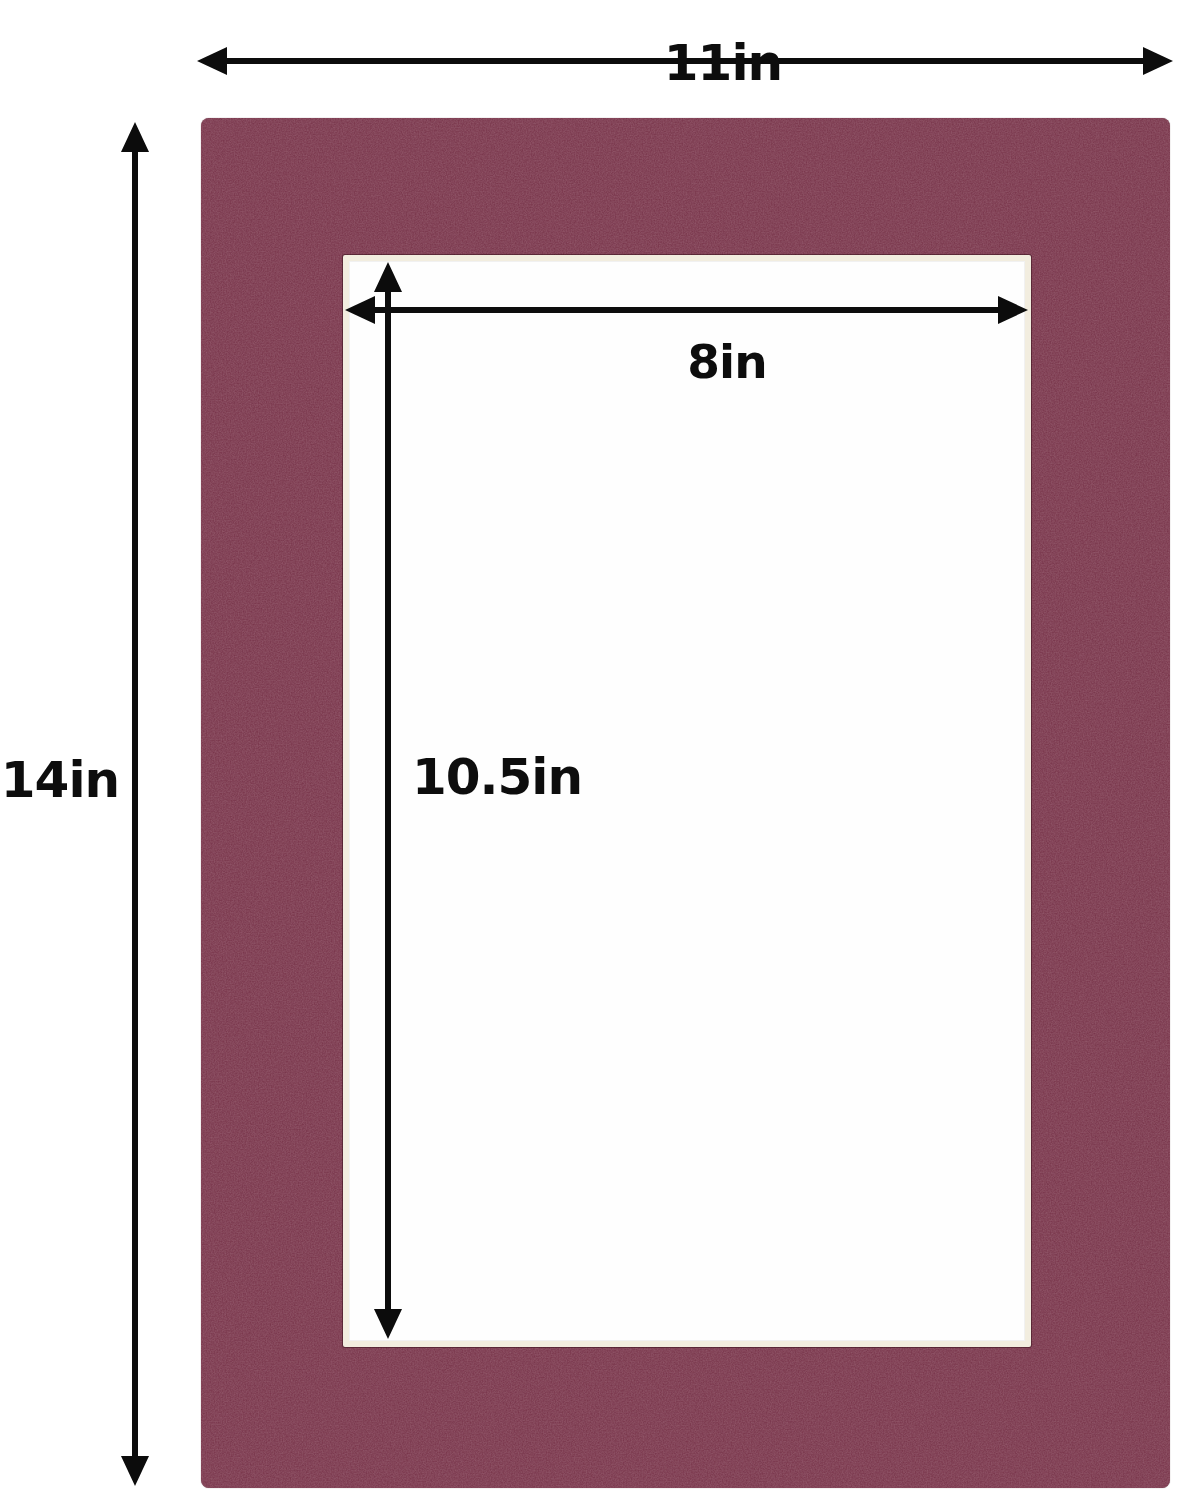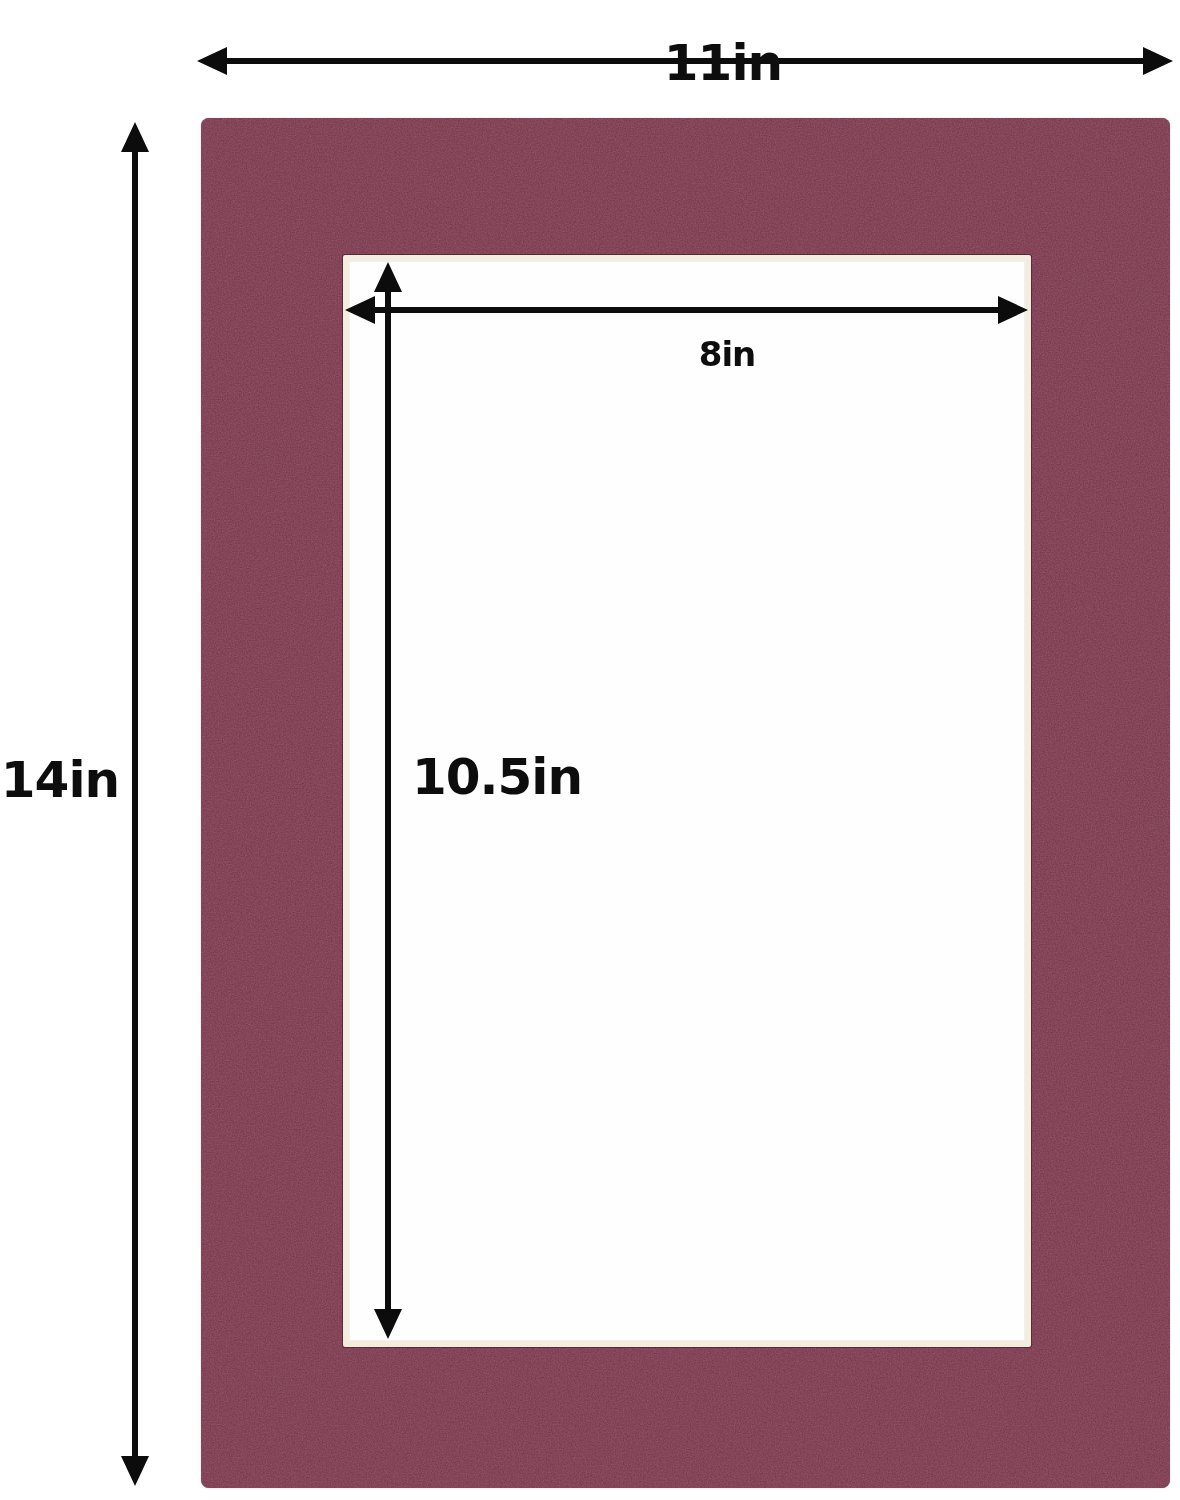--- a/index.html
+++ b/index.html
@@ -96,21 +96,21 @@
   .dim-label {
     position: absolute;
     font-weight: 700;
     color: #0d0d0d;
     letter-spacing: -1px;
     line-height: 1.1;
     white-space: nowrap;
   }
   #outer-width-label  { left: 623px; top: -1px;  width: 200px; text-align: center; font-size: 50px; margin-top: 37px; }
   #outer-height-label { left: -5px;  top: 753px; width: 130px; text-align: center; font-size: 50px; }
-  #inner-width-label  { left: 627px; top: 336px; width: 200px; text-align: center; font-size: 34px; }
+  #inner-width-label  { left: 627px; top: 336px; width: 200px; text-align: center; font-size: 47px; }
   #inner-height-label { left: 412px; top: 750px; font-size: 50px; }
 </style>
 </head>
 <body>
 
 <div class="stage">
 
   <div class="mat">
     <svg class="grain" xmlns="http://www.w3.org/2000/svg">
       <defs>

